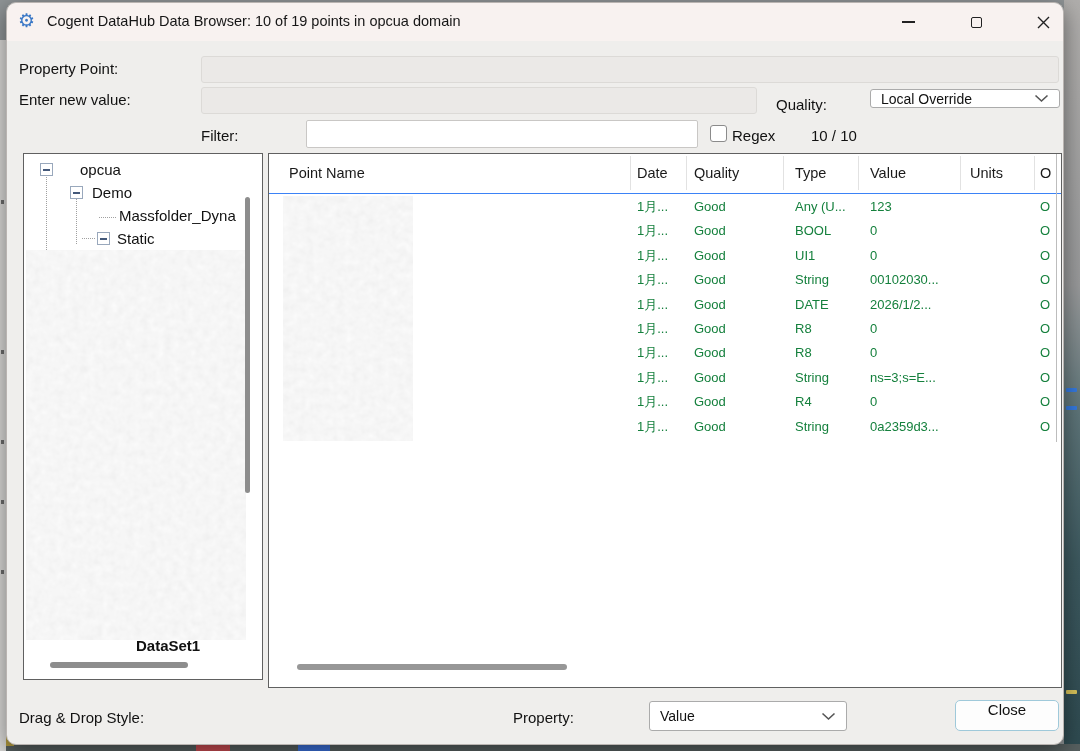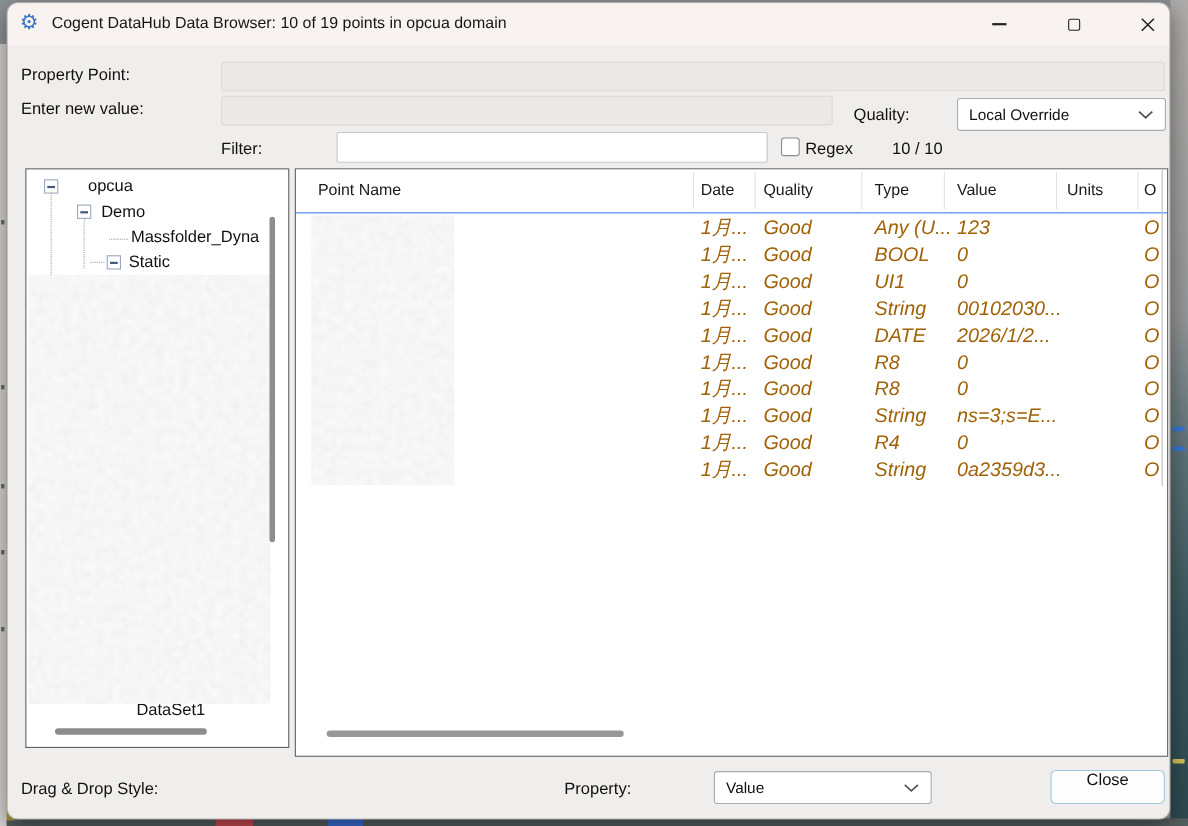--- a/index.html
+++ b/index.html
@@ -52,21 +52,21 @@
   .noise { position:absolute; }
 
   .vscroll-thumb { position:absolute; width:5px; border-radius:3px; background:#8d8d8d; }
   .hscroll-thumb { position:absolute; height:6px; border-radius:3px; background:#8d8d8d; }
 
   
   .thead { position:absolute; left:0; top:0; width:100%; height:40px; background:#fff; border-bottom:1px solid #3b82f6; }
   .thead .hsep { position:absolute; top:2px; width:1px; height:34px; background:#e2e2e2; }
   .hcell { position:absolute; top:11px; font-size:14.5px; color:#1a1a1a; white-space:nowrap; }
   .trows { position:absolute; left:0; top:41px; width:100%; }
-  .trow { position:relative; height:24.4px; font-size:18px; color:#a16207;font-style:italic; }
+  .trow { position:relative; height:24.4px; font-size:13px; color:#15803d; }
   .trow span { position:absolute; top:0; line-height:24.4px; white-space:nowrap; }
   .c0{left:20px;} .c1{left:368px;} .c2{left:425px;} .c3{left:526px;} .c4{left:601px;} .c5{left:701px;} .c6{left:771px;}
   .endline { position:absolute; left:787px; top:0; width:1px; height:288px; background:#bdbdbd; }
 
   .close-btn { position:absolute; left:948px; top:697px; width:104px; height:31px; background:#fdfdfd;
     border:1.6px solid #9fc9da; border-radius:5px; font-size:15px; color:#111;
     display:flex; align-items:flex-start; justify-content:center; font-family:"Liberation Sans",sans-serif; }
 </style>
 </head>
 <body>
@@ -112,21 +112,21 @@
     <div class="field" style="left:194px;top:53px;width:858px;height:27px;">
       <span></span>
     </div>
 
     <span class="lbl" style="left:12px;top:88px;text-align:right;">Enter new value:</span>
     <div class="field" style="left:194px;top:84px;width:556px;height:27px;">
       <span></span>
     </div>
 
     <span class="lbl" style="left:769px;top:93px;">Quality:</span>
-    <div class="combo" style="left:863px;top:86px;width:190px;height:30px;gap:32px;">
+    <div class="combo" style="left:863px;top:86px;width:190px;height:19px;gap:32px;">
       <span class="cv">Local Override</span>
       <svg width="15" height="9">
         <path d="M1.5 1.5 L7.5 7 L13.5 1.5" stroke="#555" stroke-width="1.6" fill="none"></path>
       </svg>
     </div>
 
     <span class="lbl" style="left:194px;top:124px;">Filter:</span>
     <div class="tinput" style="left:299px;top:117px;width:392px;height:28px;"></div>
     <div class="checkbox" style="left:703px;top:122px;"></div>
     <span class="lbl" style="left:725px;top:124px;">Regex</span>
@@ -147,21 +147,21 @@
             <span class="tlabel" style="left: 68px;">Demo</span>
           </div>
           <div class="tree-item" style="top: 52px; left: 0px; right: 0px;">
             <span class="tlabel" style="left: 95px;">Massfolder_Dyna</span>
           </div>
           <div class="tree-item" style="top: 75px; left: 0px; right: 0px;">
             <span class="exp" style="left: 73px;"></span>
             <span class="tlabel" style="left: 93px;">Static</span>
           </div>
           <div class="tree-item clipped-item" style="top: 482px; left: 0px; right: 0px; height: 15px;">
-            <span class="tlabel" style="left: 100px;">DataSet1</span>
+            <span class="tlabel" style="left: 112px; font-weight: bold;">DataSet1</span>
           </div>
         </div>
 
       <svg class="noise" style="left:2px;top:96px;" width="220" height="390">
         <filter id="nz1">
             <feTurbulence type="fractalNoise" baseFrequency="0.13" numOctaves="2" seed="7"></feTurbulence>
           <feColorMatrix type="saturate" values="0"></feColorMatrix>
           <feComponentTransfer>
             <feFuncR type="table" tableValues="0.85 0.99"></feFuncR>
               <feFuncG type="table" tableValues="0.85 0.99"></feFuncG>

